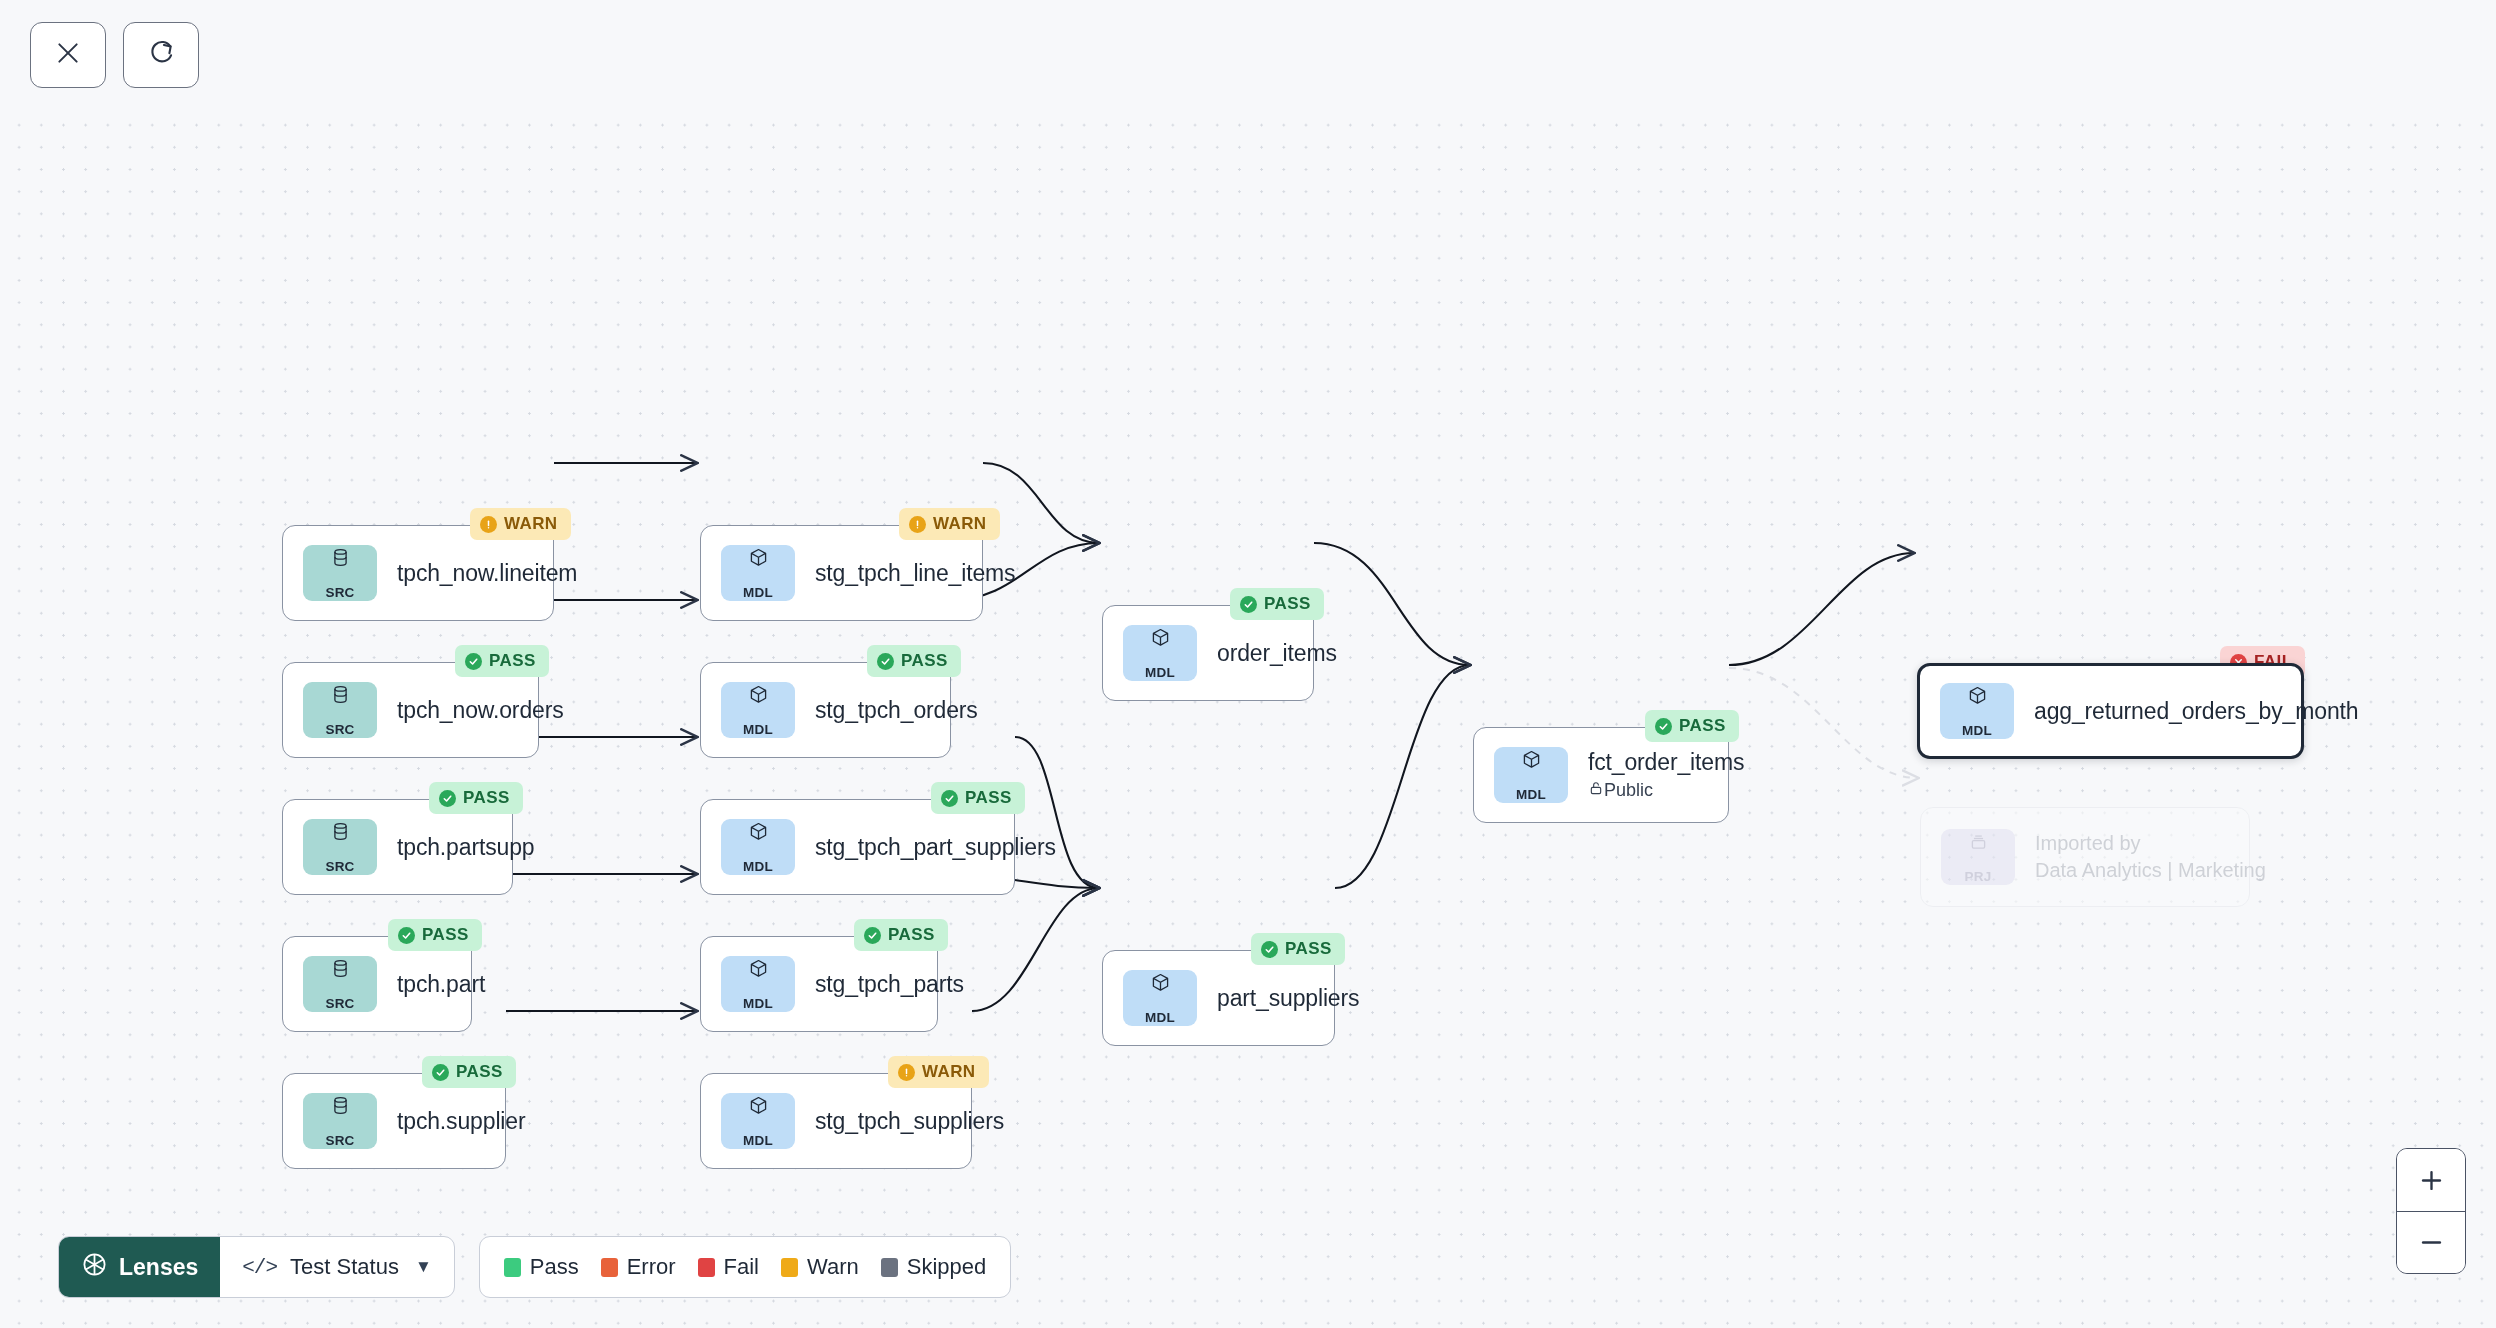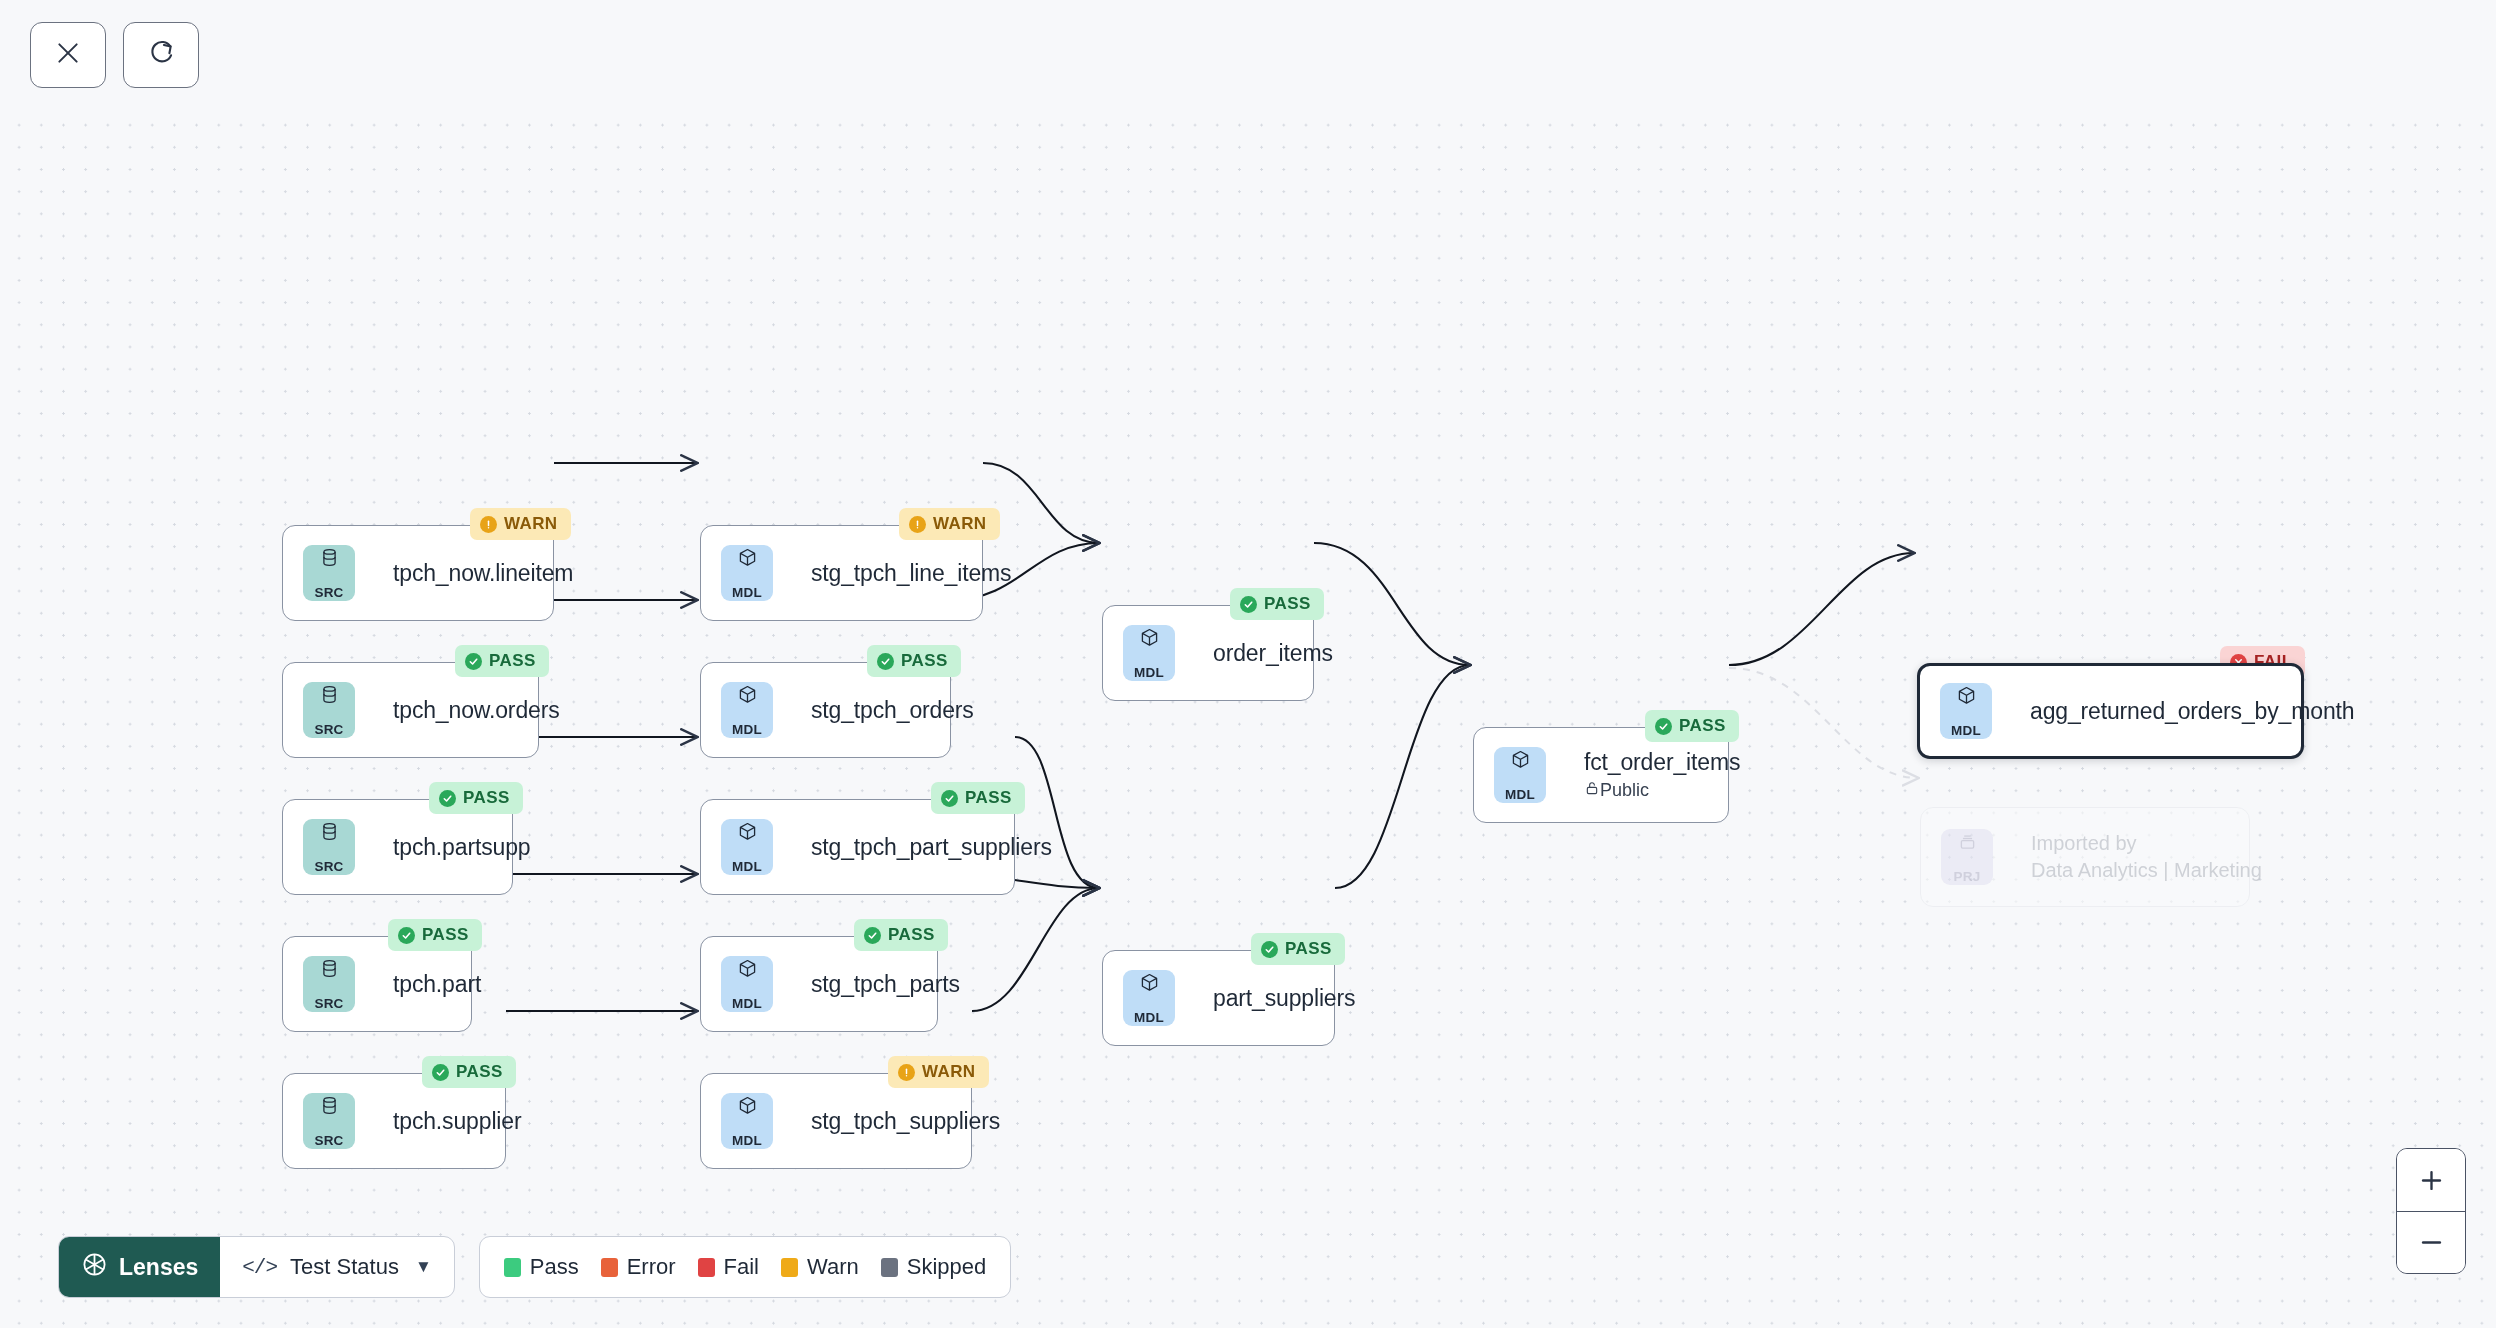--- a/index.html
+++ b/index.html
@@ -120,21 +120,21 @@
     z-index: 10;
   }
 
   .node.selected {
     border: 3px solid #1f2937;
     box-shadow: 0 2px 8px rgba(20,25,40,0.18);
     z-index: 14;
   }
 
   .node-icon {
-    width: 52px;
+    width: 74px;
     height: 56px;
     border-radius: 9px;
     display: flex;
     flex-direction: column;
     align-items: center;
     justify-content: center;
     flex: 0 0 auto;
     gap: 18px;
   }
   .node-icon.src { background: #a8d8d4; }
@@ -150,21 +150,20 @@
     letter-spacing: 0.2px;
   }
 
   .node-body {
     padding: 0 26px 0 20px;
     display: flex;
     flex-direction: column;
     justify-content: center;
     gap: 4px;
     min-width: 0;
-    margin-left: 18px;
   }
 
   .node-label {
     font-size: 23px;
     color: #1f2937;
     white-space: nowrap;
     letter-spacing: -0.15px;
   }
 
   .node-sub {

